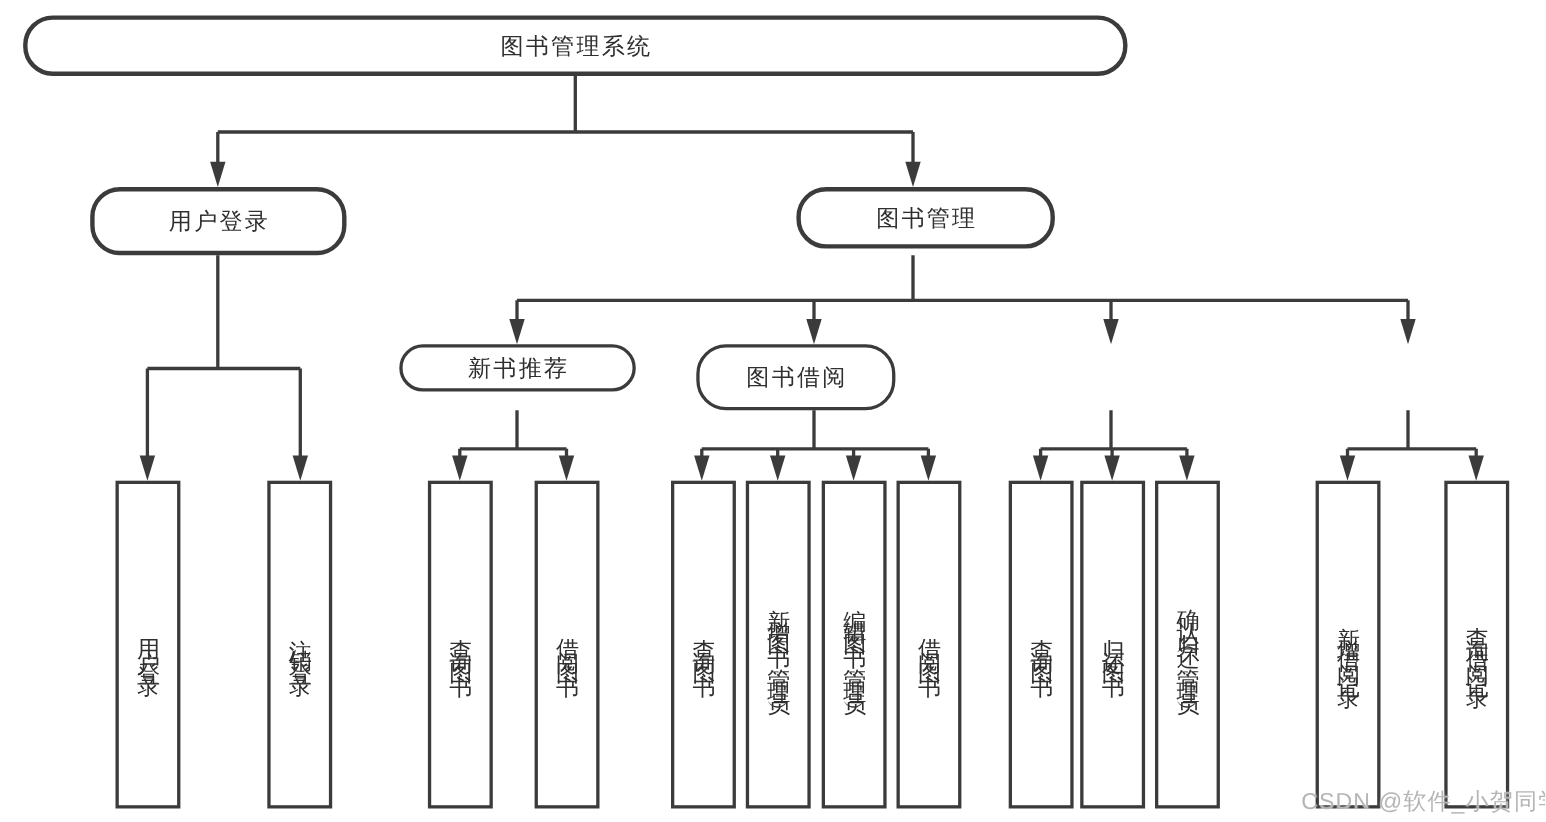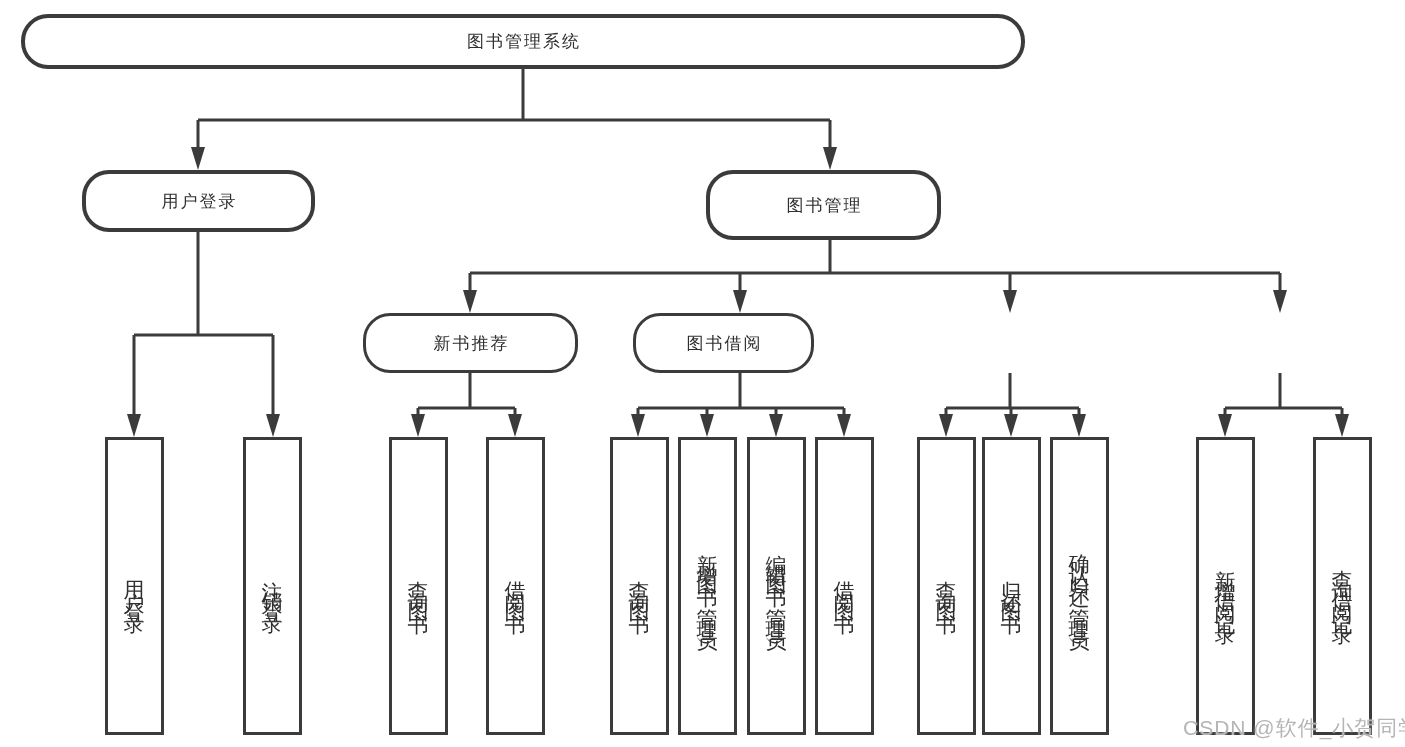--- a/index.html
+++ b/index.html
@@ -21,21 +21,21 @@
     position: absolute;
     background: #ffffff;
     border: 3px solid #3b3b3b;
     box-sizing: border-box;
     display: flex;
     align-items: center;
     justify-content: center;
   }
   .root, .l2 { border-width: 4px; }
   .hbox {
-    font-size: 17px;
+    font-size: 21px;
     letter-spacing: 2px;
     padding-left: 2px;
     white-space: nowrap;
     border-radius: 27px;
   }
   .vbox .vtext {
     writing-mode: vertical-rl;
     text-orientation: mixed;
     font-size: 21px;
     letter-spacing: 11px;
@@ -95,23 +95,23 @@
       <polygon points="1004,414 1018,414 1011,437"></polygon>
       <polygon points="1072,414 1086,414 1079,437"></polygon>
       <polygon points="1218,414 1232,414 1225,437"></polygon>
       <polygon points="1335,414 1349,414 1342,437"></polygon>
     </g>
   </svg>
 
   <div class="node hbox root" style="left:21px;top:14px;width:1004px;height:55px">图书管理系统</div>
 
   <div class="node hbox l2" style="left:82px;top:170px;width:233px;height:62px">用户登录</div>
-  <div class="node hbox l2" style="left:706px;top:170px;width:235px;height:70px">图书管理</div>
+  <div class="node hbox l2" style="left:724px;top:170px;width:235px;height:56px">图书管理</div>
 
-  <div class="node hbox l3" style="left:363px;top:313px;width:215px;height:60px">新书推荐</div>
+  <div class="node hbox l3" style="left:363px;top:313px;width:215px;height:43px">新书推荐</div>
   <div class="node hbox l3" style="left:633px;top:313px;width:181px;height:60px">图书借阅</div>
 
   <div class="node vbox" style="left:105px;top:437px;width:59px;height:298px">
     <span class="vtext">用户登录</span>
   </div>
   <div class="node vbox" style="left:243px;top:437px;width:59px;height:298px">
     <span class="vtext">注销登录</span>
   </div>
 
   <div class="node vbox" style="left:389px;top:437px;width:59px;height:298px">

